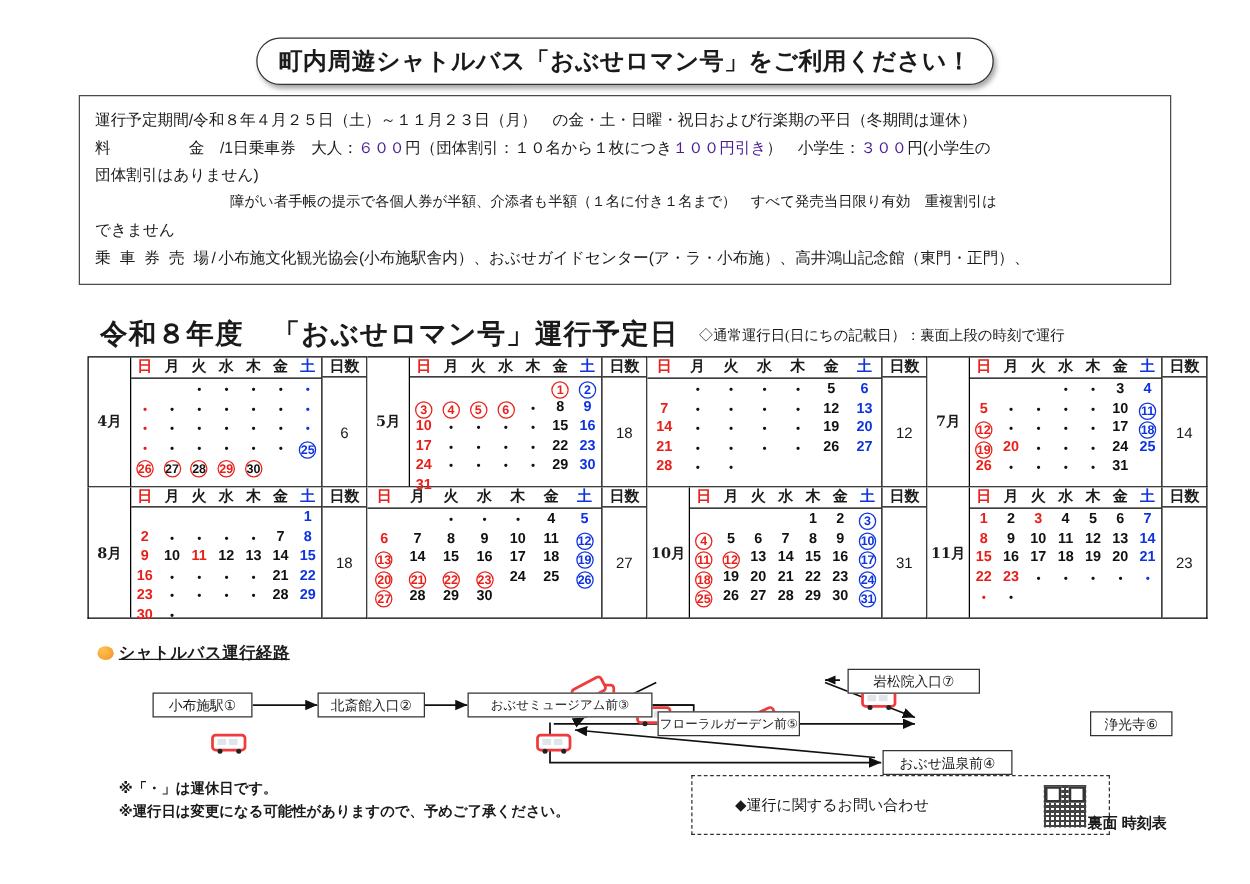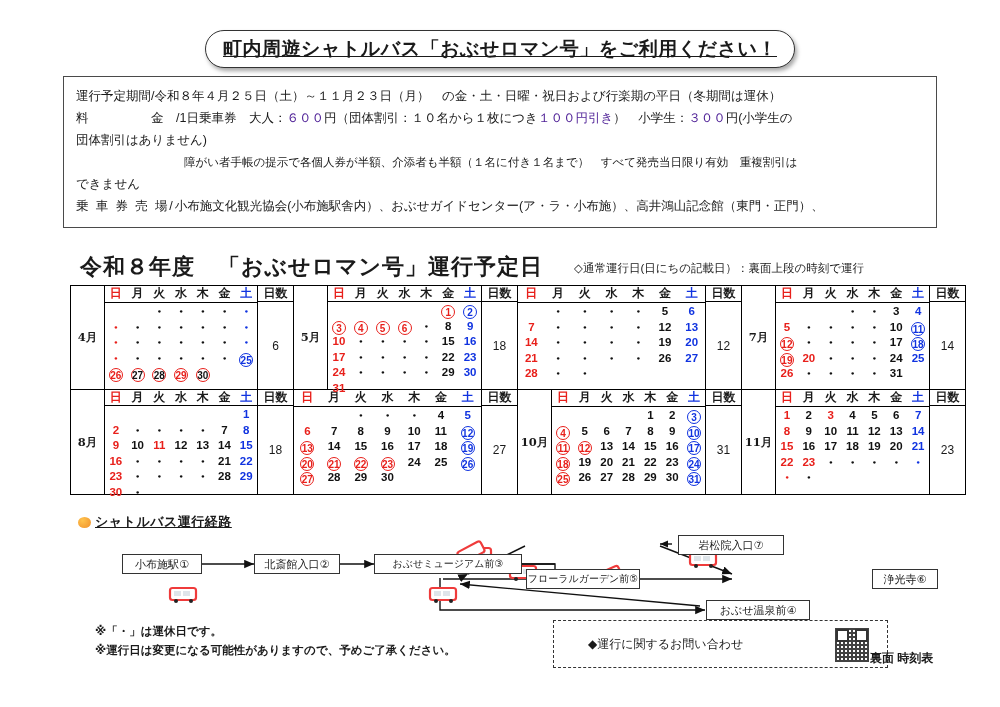--- a/index.html
+++ b/index.html
@@ -10,21 +10,20 @@
   }
   .page{position:relative;width:1000px;height:707px;}
 
   
   .title-wrap{position:absolute;left:205px;top:30px;width:590px;height:38px;}
   .title-box{
     width:100%;height:100%;box-sizing:border-box;
     border:1.6px solid #333;border-radius:19px;background:#fff;
     display:flex;align-items:center;justify-content:center;
     box-shadow:2px 3px 4px rgba(0,0,0,.35);
-    text-decoration:underline;
   }
   .title-text{
     font-family:"DejaVu Serif","Liberation Serif",serif;
     font-weight:bold;font-size:19px;letter-spacing:.5px;white-space:nowrap;
   }
 
   
   .info-box{
     position:absolute;left:63px;top:76px;width:874px;height:152px;
     box-sizing:border-box;border:1.2px solid #4a4a4a;background:#fff;
@@ -34,21 +33,21 @@
   .red{color:#4c1d95;}
   .small-note{font-size:11.5px;}
   .lbl-space{letter-spacing:.15em;}
 
   
   .sec-head{position:absolute;left:80px;top:252px;width:880px;height:30px;display:flex;align-items:baseline;}
   .sec-title{
     font-family:"DejaVu Serif","Liberation Serif",serif;
     font-weight:bold;font-size:22px;white-space:nowrap;letter-spacing:1px;
   }
-  .sec-note{font-size:11.5px;margin-left:31px;white-space:nowrap;position:relative;top:-2px;}
+  .sec-note{font-size:11.5px;margin-left:16px;white-space:nowrap;position:relative;top:-2px;font-family:Liberation Serif, serif;}
 
   
   .cal-area{position:absolute;left:70px;top:285px;width:896px;}
   .cal-row{display:flex;gap:0;}
   .cal{
     box-sizing:border-box;border:1.6px solid #000;background:#fff;
     width:224px;height:105px;display:flex;
   }
   .cal + .cal{border-left:none;}
   .cal-row + .cal-row .cal{border-top:none;}

